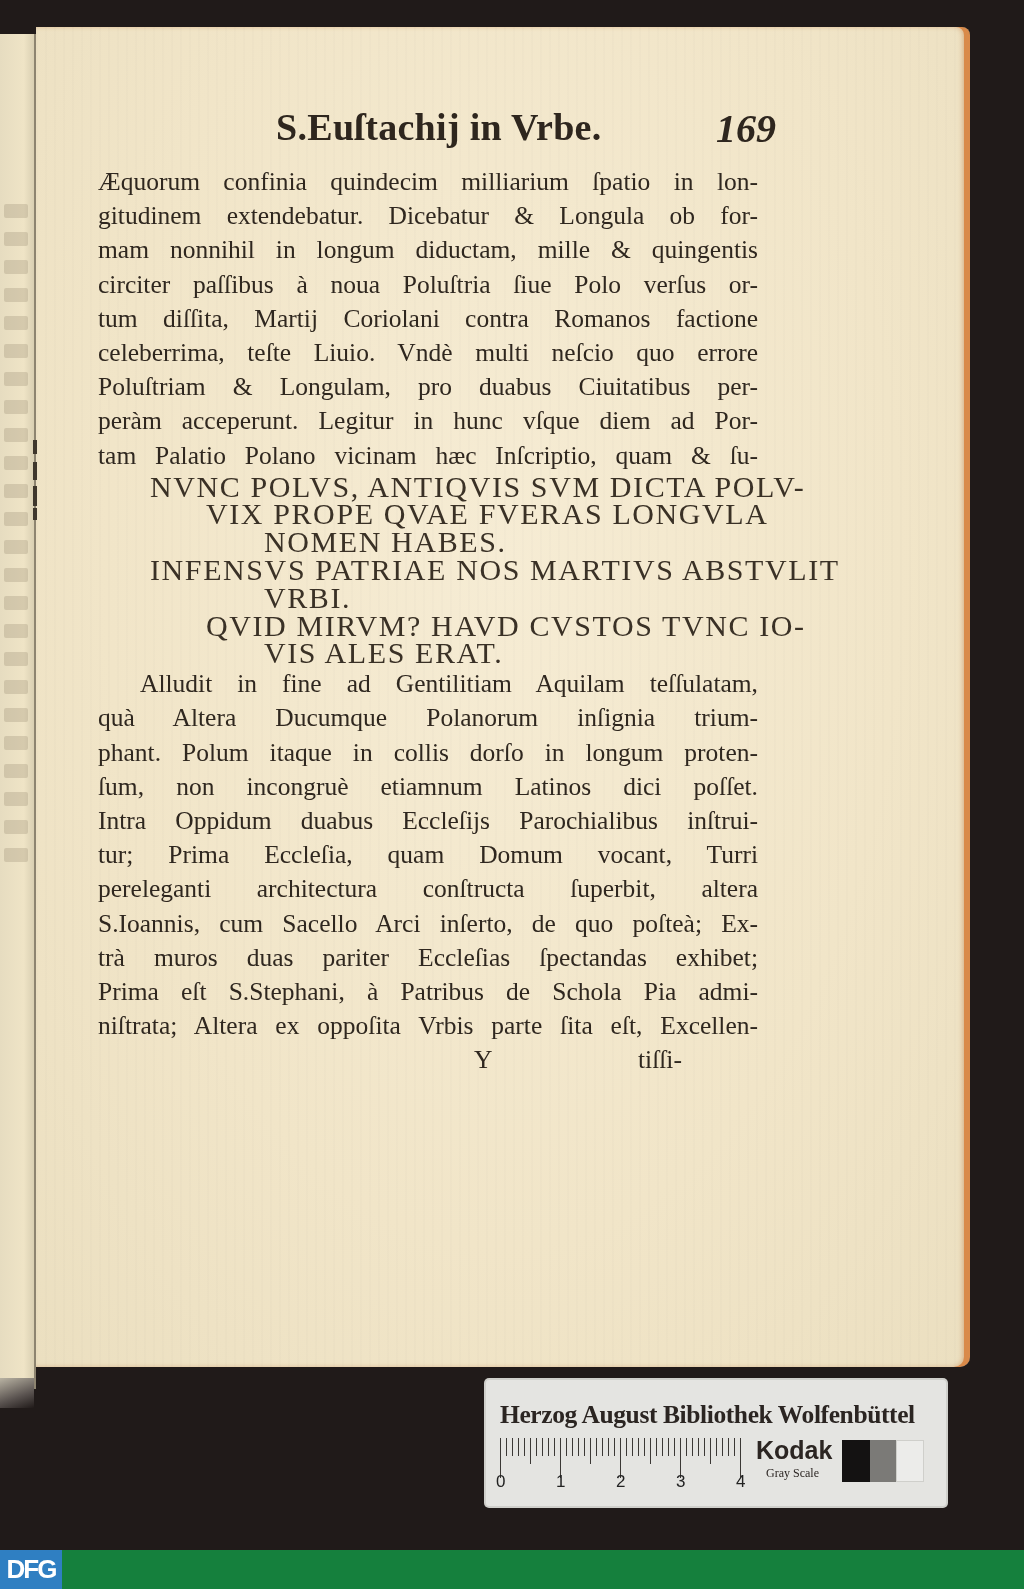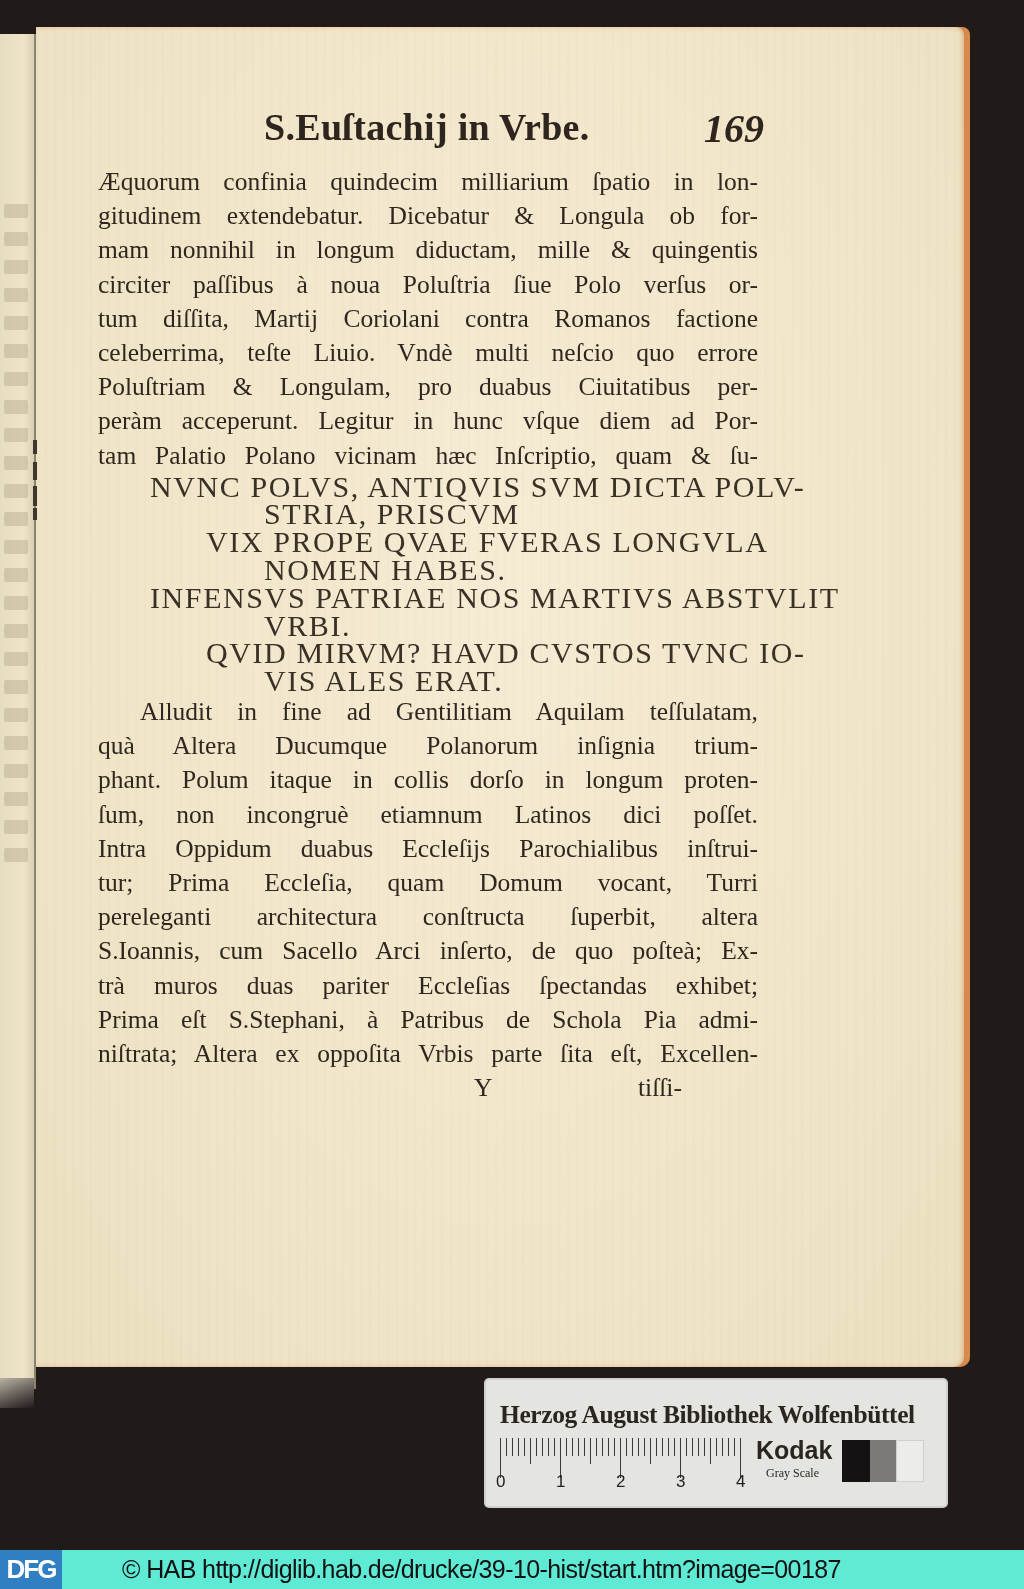--- a/index.html
+++ b/index.html
@@ -37,21 +37,21 @@
     .page {
       position: absolute; left: 36px; top: 27px; width: 934px; height: 1340px;
       background: #f3e8cd;
       background-image:
         repeating-linear-gradient(90deg, rgba(0,0,0,0.012) 0px, rgba(0,0,0,0.012) 2px, transparent 2px, transparent 9px),
         radial-gradient(ellipse at 50% 40%, #f6ecd4 0%, #f1e5c8 60%, #ebdfc0 100%);
       border-radius: 0 8px 10px 0;
       box-shadow: inset -6px 0 0 #d98a4a, inset -8px 0 4px rgba(190,110,50,.35);
     }
     .running-head {
-      position: absolute; left: 228px; top: 78px; width: 500px; height: 52px;
+      position: absolute; left: 240px; top: 78px; width: 500px; height: 52px;
       color: #2e261e;
     }
     .running-head .title {
       position: absolute; left: 0; top: 0;
       font-family: "Liberation Serif", serif; font-size: 38px; letter-spacing: .3px;
       font-weight: bold;
     }
     .running-head .folio {
       position: absolute; right: 0; top: 0;
       font-family: "Liberation Serif", serif; font-size: 40px; font-style: italic; font-weight: bold;
@@ -105,21 +105,21 @@
       font-family: "Liberation Sans", sans-serif; font-weight: bold; font-size: 25px; color: #2b2522;
     }
     .kodak-sub {
       position: absolute; left: 280px; top: 86px;
       font-family: Liberation Serif, serif; font-size: 12px; color: #2b2522;
     }
     .gray-patch { position: absolute; top: 60px; height: 42px; }
     
     .footer {
       position: absolute; left: 0; top: 1550px; width: 1024px; height: 39px;
-      background: #5eead4;
+      background: #15803d;
     }
     .dfg-logo {
       position: absolute; left: 0; top: 0; width: 62px; height: 39px;
       background: #2f7fc2; color: #ffffff;
       font-family: "Liberation Sans", sans-serif; font-weight: bold; font-size: 26px;
       line-height: 39px; text-align: center; letter-spacing: -2px;
     }
     .footer-text {
       position: absolute; left: 122px; top: 0; line-height: 39px;
       font-family: "Liberation Sans", sans-serif; font-size: 25px; color: #111;
@@ -175,21 +175,20 @@
       <div class="line">circiter paſſibus à noua Poluſtria ſiue Polo verſus or-</div>
       <div class="line">tum diſſita, Martij Coriolani contra Romanos factione</div>
       <div class="line">celeberrima, teſte Liuio. Vndè multi neſcio quo errore</div>
       <div class="line">Poluſtriam &amp; Longulam, pro duabus Ciuitatibus per-</div>
       <div class="line">peràm acceperunt. Legitur in hunc vſque diem ad Por-</div>
       <div class="line">tam Palatio Polano vicinam hæc Inſcriptio, quam &amp; ſu-</div>
     </div>
 
     <div class="inscription">
       <div class="ins-line lead">NVNC POLVS, ANTIQVIS SVM DICTA POLV-</div>
-      <div class="ins-line cont">STRIA, PRISCVM</div>
       <div class="ins-line pent">VIX PROPE QVAE FVERAS LONGVLA</div>
       <div class="ins-line cont">NOMEN HABES.</div>
       <div class="ins-line lead">INFENSVS PATRIAE NOS MARTIVS ABSTVLIT</div>
       <div class="ins-line cont">VRBI.</div>
       <div class="ins-line pent">QVID MIRVM? HAVD CVSTOS TVNC IO-</div>
       <div class="ins-line cont">VIS ALES ERAT.</div>
     </div>
 
     <div class="para-after">
       <div class="line indent">Alludit in fine ad Gentilitiam Aquilam teſſulatam,</div>
@@ -272,14 +271,13 @@
   </div>
   <div class="kodak">Kodak</div>
   <div class="kodak-sub">Gray Scale</div>
   <div class="gray-patch" style="left:356px;width:28px;background:#141212"></div>
   <div class="gray-patch" style="left:384px;width:26px;background:#7b7a77"></div>
   <div class="gray-patch" style="left:410px;width:28px;background:#ececea;box-shadow:inset 0 0 0 1px #cfcfcb"></div>
 </div>
 
 <div class="footer">
   <div class="dfg-logo">DFG</div>
-  <div class="footer-text">© HAB http://diglib.hab.de/drucke/39-10-hist/start.htm?image=00187</div>
 </div>
 
 </body></html>

